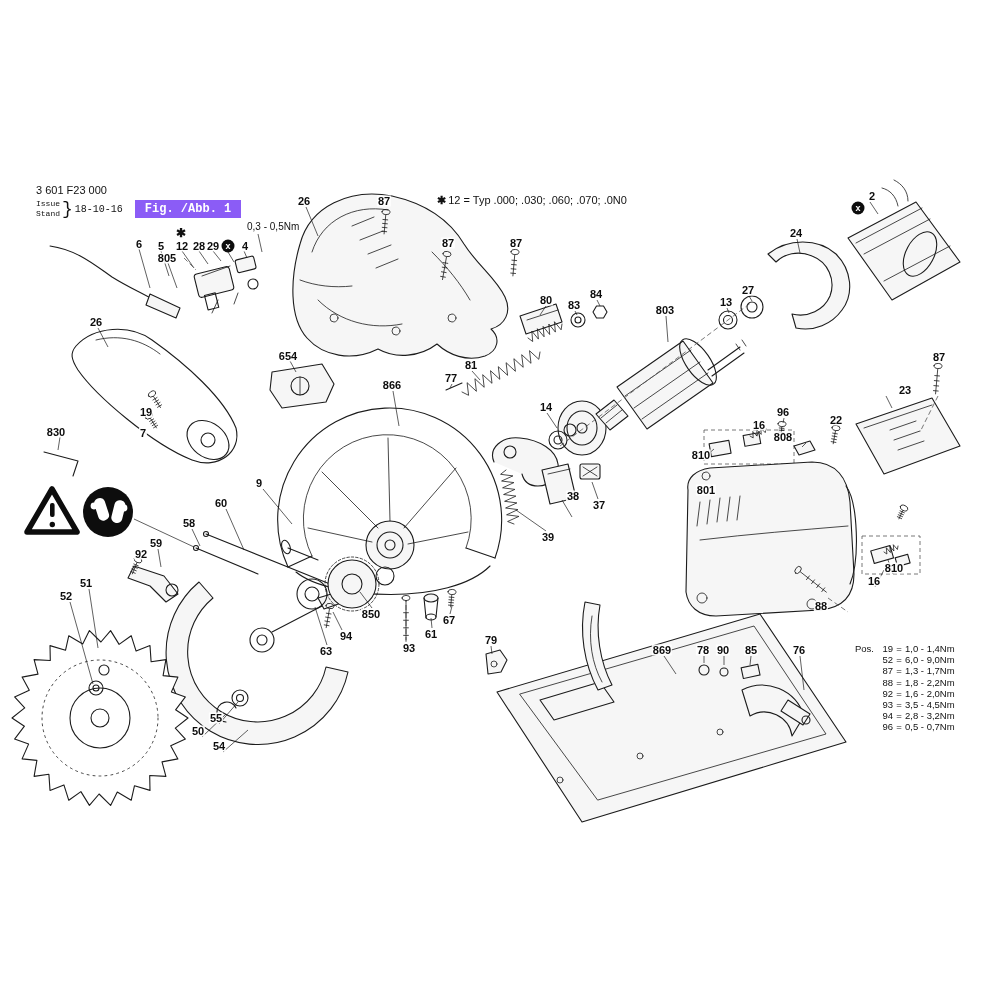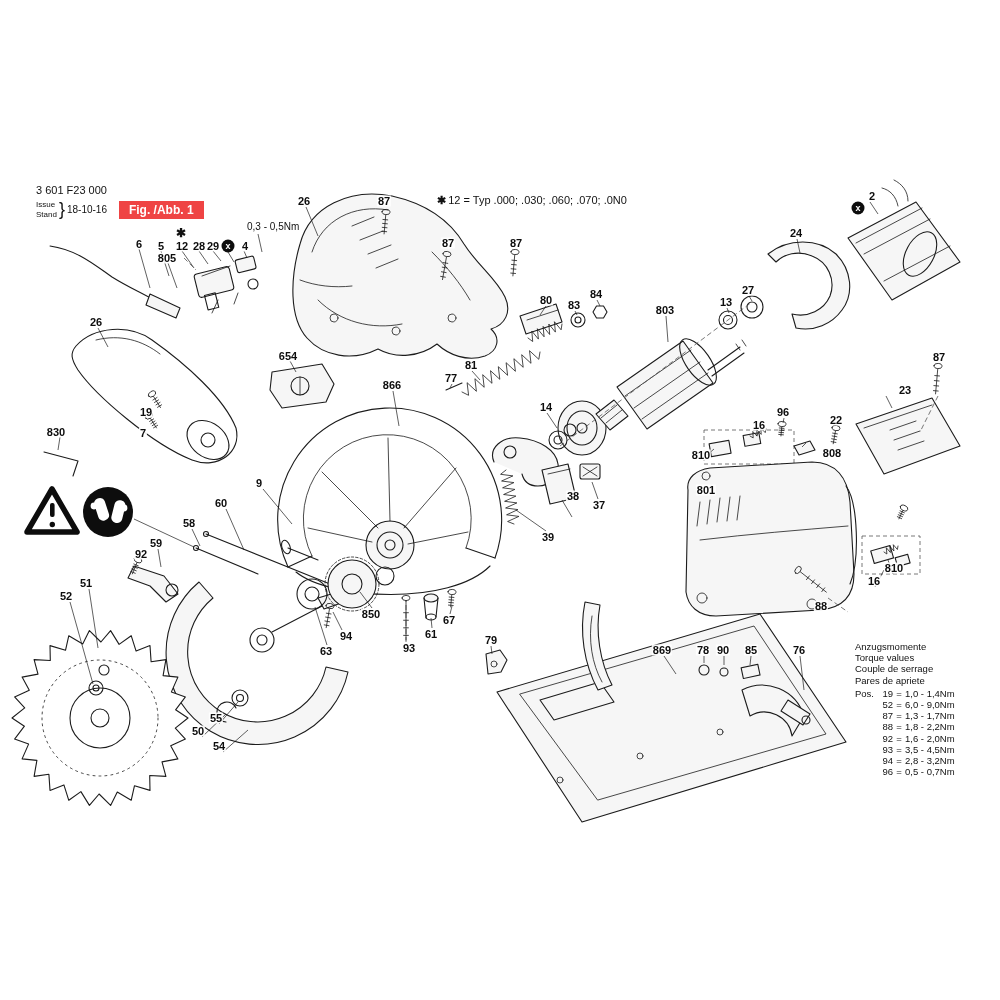--- a/index.html
+++ b/index.html
@@ -15,25 +15,25 @@
   .dash { stroke:#555; stroke-width:0.8; fill:none; stroke-dasharray:5 3; }
   .dash-rect { stroke:#555; stroke-width:0.8; fill:none; stroke-dasharray:4 3; }
   #labels-layer { position:absolute; inset:0; pointer-events:none; }
   .part-label { position:absolute; transform:translate(-50%,-50%); font-weight:bold; font-size:11px;
                 color:#0d0d0d; background:rgba(255,255,255,.9); padding:0 1px; line-height:1; white-space:nowrap; }
   .marker-x { position:absolute; transform:translate(-50%,-50%); width:13px; height:13px; border-radius:50%;
               background:#0d0d0d; color:#fff; font-size:9px; font-weight:bold; display:flex;
               align-items:center; justify-content:center; line-height:1; }
   .marker-star { position:absolute; transform:translate(-50%,-50%); font-size:12px; font-weight:bold; }
   .header { position:absolute; left:36px; top:184px; font-size:11px; }
-  .issue-row { display:flex; align-items:center; margin-top:3px; }
+  .issue-row { display:flex; align-items:center; margin-top:3px;font-family:Liberation Mono, monospace; }
   .issue-labels { font-size:8px; line-height:1.2; }
   .brace { font-size:18px; font-weight:300; margin:0 2px; }
   .issue-date { font-size:10px; margin-right:12px; }
-  .fig-box { background:#ef4444; color:#fff; font-weight:bold; font-size:12px; padding:2px 10px; }
+  .fig-box { background:#8b5cf6; color:#fff; font-weight:bold; font-size:12px; padding:2px 10px; }
   .note-small { position:absolute; font-size:10px; }
   .type-note { position:absolute; left:437px; top:194px; font-size:11px; }
   .type-note .star { font-weight:bold; margin-right:2px; }
   .torque-block { position:absolute; left:855px; top:641px; font-size:9.5px; line-height:1.18; }
   .torque-row { display:flex; }
   .torque-row .tp { width:22px; }
   .torque-row .tpos { width:16px; text-align:right; }
   .torque-row .teq { width:12px; text-align:center; }
   .footer-block { position:absolute; left:855px; top:779px; font-size:9.5px; line-height:1.18; }
 </style>
@@ -395,21 +395,21 @@
       <span class="part-label" style="left: 288px; top: 356px;">654</span>
       <span class="part-label" style="left: 392px; top: 385px;">866</span>
       <span class="part-label" style="left: 451px; top: 378px;">77</span>
       <span class="part-label" style="left: 471px; top: 365px;">81</span>
       <span class="part-label" style="left: 546px; top: 407px;">14</span>
       <span class="part-label" style="left: 939px; top: 357px;">87</span>
       <span class="part-label" style="left: 885px; top: 390px; margin-left: 20px;">23</span>
       <span class="part-label" style="left: 783px; top: 412px;">96</span>
       <span class="part-label" style="left: 759px; top: 425px;">16</span>
       <span class="part-label" style="left: 836px; top: 420px;">22</span>
-      <span class="part-label" style="left: 832px; top: 437px; margin-top: 16px;">808</span>
+      <span class="part-label" style="left: 783px; top: 437px;">808</span>
       <span class="part-label" style="left: 701px; top: 455px;">810</span>
       <span class="part-label" style="left: 706px; top: 490px;">801</span>
       <span class="part-label" style="left: 146px; top: 412px;">19</span>
       <span class="part-label" style="left: 143px; top: 433px;">7</span>
       <span class="part-label" style="left: 56px; top: 432px;">830</span>
       <span class="part-label" style="left: 259px; top: 483px;">9</span>
       <span class="part-label" style="left: 221px; top: 503px;">60</span>
       <span class="part-label" style="left: 189px; top: 523px;">58</span>
       <span class="part-label" style="left: 156px; top: 543px;">59</span>
       <span class="part-label" style="left: 141px; top: 554px;">92</span>
@@ -435,26 +435,20 @@
       <span class="part-label" style="left: 703px; top: 650px;">78</span>
       <span class="part-label" style="left: 723px; top: 650px;">90</span>
       <span class="part-label" style="left: 751px; top: 650px;">85</span>
       <span class="part-label" style="left: 799px; top: 650px;">76</span>
       <span class="marker-star" style="left: 181px; top: 233px;">✱</span>
       <span class="marker-x" style="left: 228px; top: 246px;">x</span>
       <span class="marker-x" style="left: 858px; top: 208px;">x</span>
     </div>
 
   <div class="torque-block">
-    <div id="torque-titles">
-        <div>Anzugsmomente</div>
-        <div>Torque values</div>
-        <div>Couple de serrage</div>
-        <div>Pares de apriete</div>
-      </div>
     <div id="torque-rows" style="margin-top:2px;">
         <div class="torque-row">
           <span class="tp">Pos.</span>
           <span class="tpos">19</span>
           <span class="teq">=</span>
           <span class="tval">1,0 - 1,4Nm</span>
         </div>
         <div class="torque-row">
           <span class="tp"></span>
           <span class="tpos">52</span>

